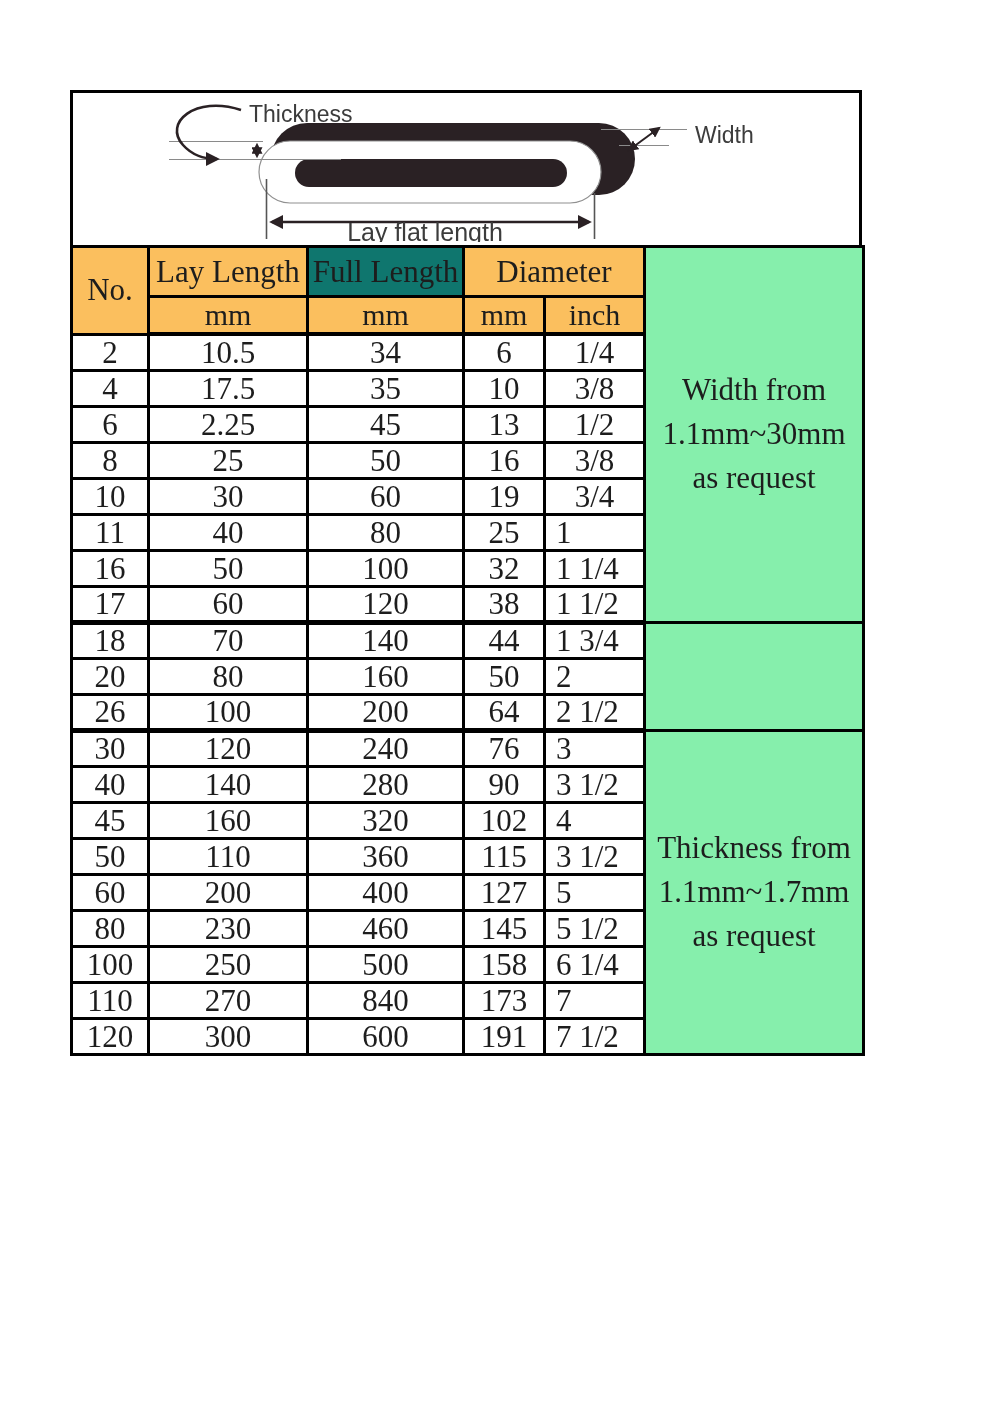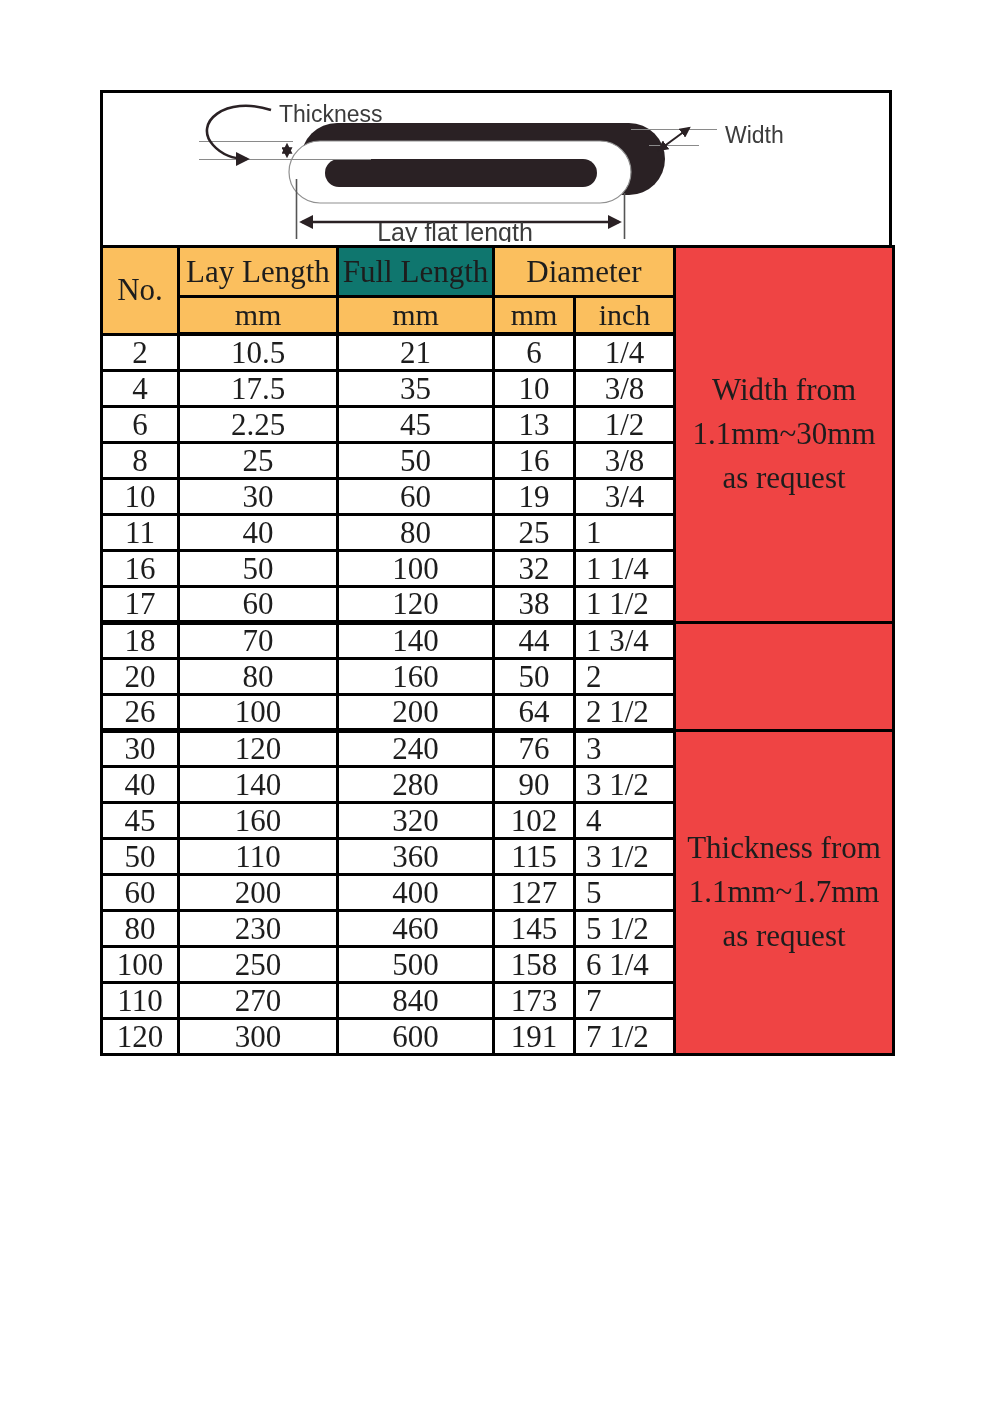--- a/index.html
+++ b/index.html
@@ -1,39 +1,39 @@
 <!DOCTYPE html>
 <html><head>
 <meta charset="utf-8">
 <style>
   html,body { margin:0; padding:0; }
   body { width:992px; height:1403px; background:#ffffff;
          font-family:"Liberation Serif","DejaVu Serif",serif; }
   .page { position:relative; width:992px; height:1403px; background:#ffffff; overflow:hidden; }
-  .sheet { position:absolute; left:100px; top:90px; width:792px; }
+  .sheet { position:absolute; left:70px; top:90px; width:792px; }
 
   
   .diagram-box { box-sizing:border-box; width:792px; height:155px;
                  border:3px solid #000; border-bottom:none; background:#fff; }
   .dlabel { font-family:"Liberation Sans","DejaVu Sans",sans-serif; font-size:23px; fill:#3c3c3c; }
   .dlabel-lg { font-size:25px; }
 
   
   table.spec { width:792px; table-layout:fixed; border-collapse:collapse; background:#fff; }
   td { border:3px solid #000; padding:0; text-align:center; vertical-align:middle;
        color:#1d1d1d; font-family:"Liberation Serif","DejaVu Serif",serif; overflow:hidden; }
   tr.hdr-row1 { height:50px; }
   tr.hdr-row2 { height:34px; }
   tr.data-row { height:36px; }
   .hdr  { font-size:31px; }
   .unit { font-size:30px; }
   .num  { font-size:31px; line-height:1; }
   .inch { text-align:left; padding-left:10px; }
   .inch.center { text-align:center; padding-left:0; }
-  .ann  { background:#ef4444; font-size:31px; line-height:1.42; }
+  .ann  { background:#86efac; font-size:31px; line-height:1.42; }
   tr.hdr-row2 td { border-bottom-width:4px; }
   tr.group-end td { border-bottom-width:5px; }
 </style>
 </head>
 <body>
 
 <div class="page">
   <div class="sheet">
 
     <div class="diagram-box">
@@ -97,21 +97,21 @@
           </tr>
           <tr class="hdr-row2">
             <td class="hdr unit" style="background: rgb(251, 191, 94);">mm</td>
             <td class="hdr unit" style="background: rgb(251, 191, 94);">mm</td>
             <td class="hdr unit" style="background: rgb(251, 191, 94);">mm</td>
             <td class="hdr unit" style="background: rgb(251, 191, 94);">inch</td>
           </tr>
           <tr class="data-row">
             <td class="num">2</td>
             <td class="num">10.5</td>
-            <td class="num">21</td>
+            <td class="num">34</td>
             <td class="num">6</td>
             <td class="num inch center">1/4</td>
           </tr>
           <tr class="data-row">
             <td class="num">4</td>
             <td class="num">17.5</td>
             <td class="num">35</td>
             <td class="num">10</td>
             <td class="num inch center">3/8</td>
           </tr>

